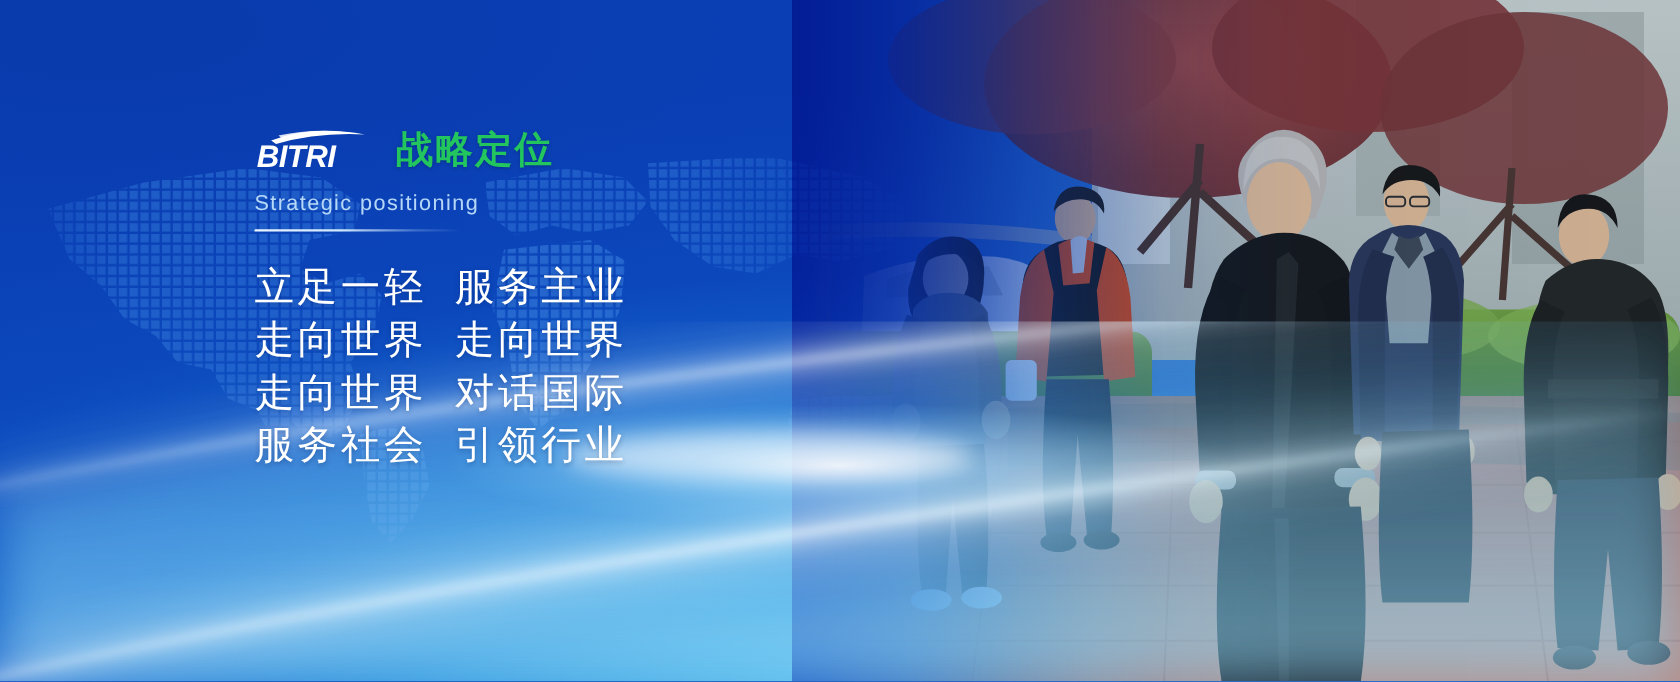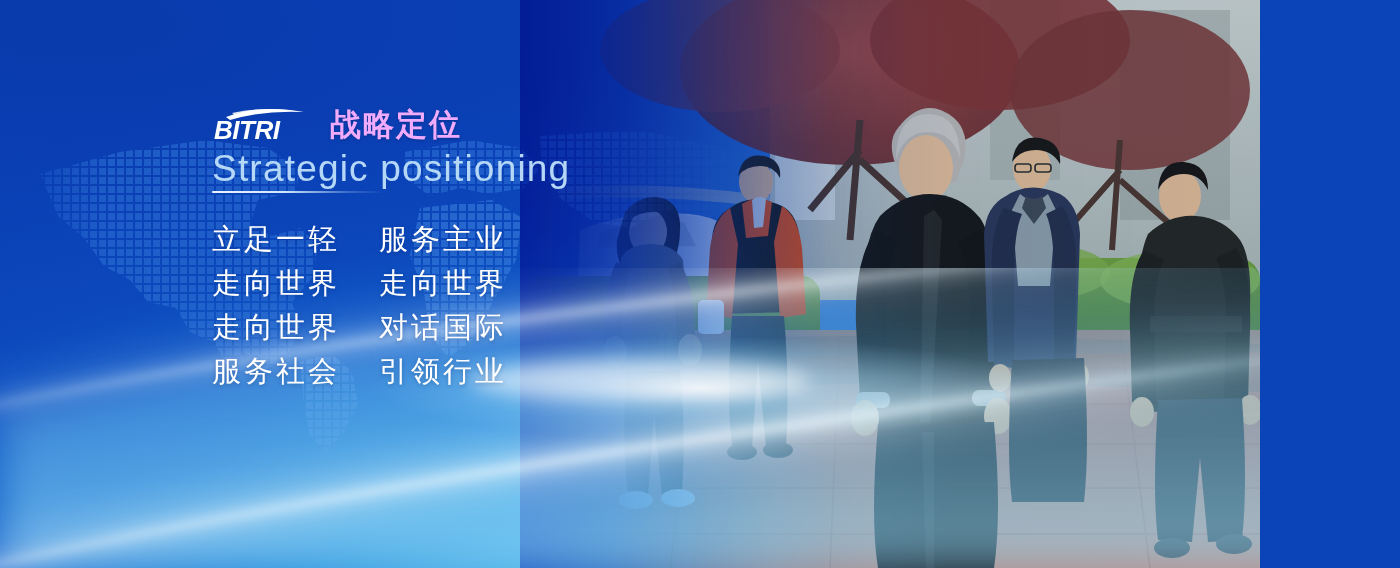--- a/index.html
+++ b/index.html
@@ -1,20 +1,20 @@
 <!DOCTYPE html>
 <html><head>
 <meta charset="utf-8">
 <style>
   html,body{margin:0;padding:0;background:#0b44b8;}
   *{box-sizing:border-box;}
 
   #banner{
     position:relative;
-    width:1260px;height:568px;
+    width:1400px;height:568px;
     overflow:hidden;
     font-family:"Liberation Sans","DejaVu Sans",sans-serif;
     background:#0b44b8;
   }
 
   
   .bg-base{
     position:absolute;inset:0;
     background:
       radial-gradient(120% 95% at 62% 108%, #7fd0f2 0%, #4fb5ea 16%, #2a8fdc 32%, #1464cc 52%, #0c49bd 72%, #0a3fb4 100%),
@@ -51,44 +51,44 @@
   .arcs{position:absolute;left:0;bottom:0;width:1400px;height:300px;pointer-events:none;}
   .arcs svg{display:block;width:100%;height:100%;}
 
   
   .content{position:absolute;left:212px;top:104px;width:560px;}
 
   .title-row{display:flex;align-items:center;gap:14px;height:42px;}
   .logo{position:relative;width:104px;height:40px;}
   .logo svg{display:block;width:104px;height:40px;}
   .title-cn{
-    color:#f0abfc;font-size:31px;font-weight:700;letter-spacing:2px;
+    color:#22c55e;font-size:31px;font-weight:700;letter-spacing:2px;
     line-height:40px;white-space:nowrap;
     text-shadow:0 1px 3px rgba(0,20,70,.35);
   }
 
   .subtitle{
     margin-top:6px;
     color:#bfe0fb;
-    font-size:37px;font-weight:400;letter-spacing:1.2px;
+    font-size:18px;font-weight:400;letter-spacing:1.2px;
     line-height:34px;white-space:nowrap;
     opacity:.95;
   }
 
   .divider{
     margin-top:5px;width:172px;height:2px;
     background:linear-gradient(90deg,#eaf4ff 0%,#cfe6fb 42%,rgba(190,220,250,.28) 78%,rgba(190,220,250,0) 100%);
     border-radius:2px;
   }
 
   .slogans{margin-top:24px;}
   .slogan-line{
     display:flex;
     color:#fff;
-    font-size:29px;font-weight:400;letter-spacing:3px;
+    font-size:33px;font-weight:400;letter-spacing:3px;
     line-height:44px;white-space:nowrap;
     text-shadow:0 1px 4px rgba(0,25,80,.30);
   }
   .slogan-a{width:135px;}
   .slogan-b{padding-left:32px;}
 </style>
 </head>
 <body>
 
 <div id="banner">

